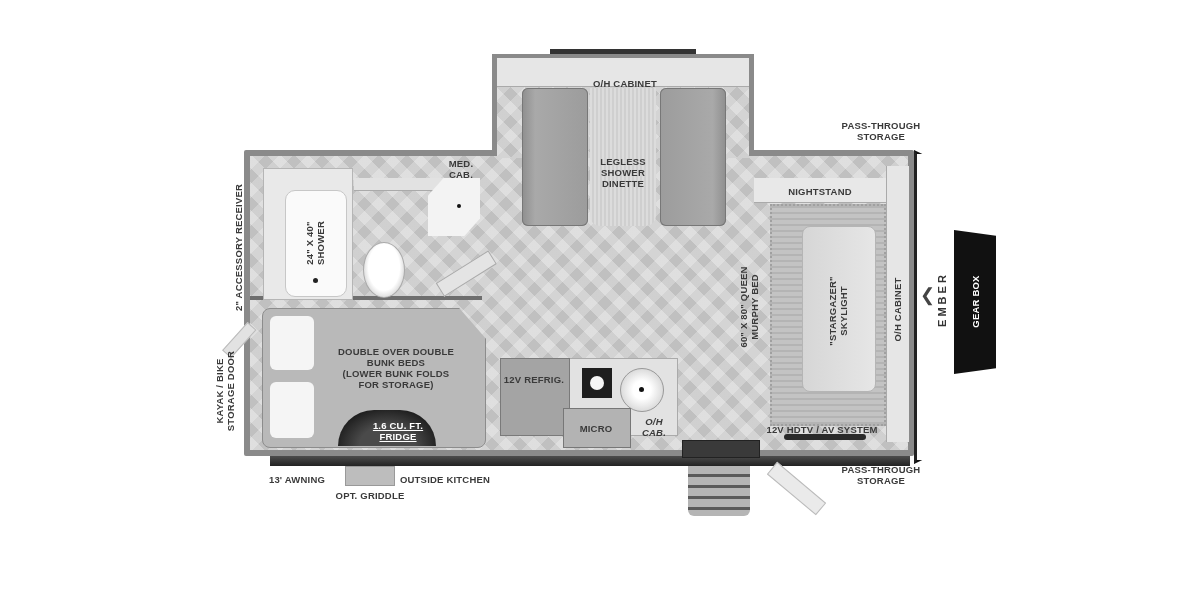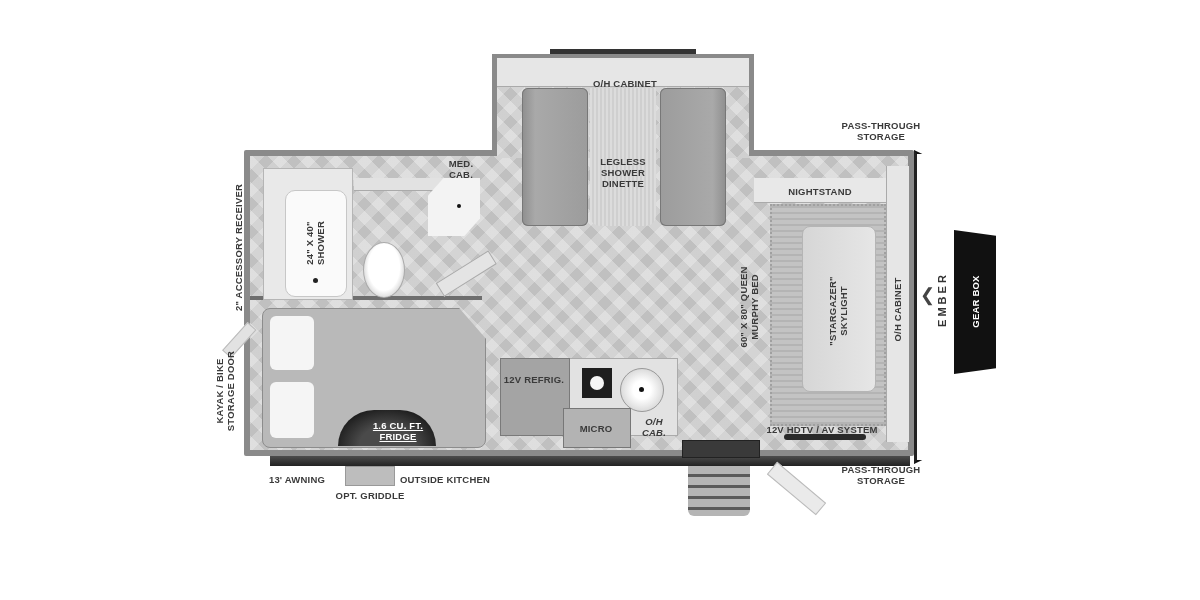--- a/index.html
+++ b/index.html
@@ -52,20 +52,26 @@
     <div>MED.</div>
     <div>CAB.</div>
   </div>
   <div class="abs" style="left:440px;top:282px;width:60px;height:14px;background:#e4e4e4;transform:rotate(-32deg);transform-origin:left center;border:1px solid #aaa;"></div>
 
   <div class="lbl rot" style="left:168px;top:242px;width:140px;">2" ACCESSORY RECEIVER</div>
 
   <div class="abs" style="left:262px;top:308px;width:222px;height:138px;background:#b9b9b9;border:1px solid #8c8c8c;border-radius:8px;clip-path:polygon(0 0,88% 0,100% 22%,100% 100%,0 100%);"></div>
   <div class="abs" style="left:270px;top:316px;width:44px;height:54px;background:#f5f5f5;border-radius:6px;"></div>
   <div class="abs" style="left:270px;top:382px;width:44px;height:56px;background:#f5f5f5;border-radius:6px;"></div>
+  <div class="lbl" style="left:318px;top:346px;width:156px;">
+    <div>DOUBLE OVER DOUBLE</div>
+    <div>BUNK BEDS</div>
+    <div>(LOWER BUNK FOLDS</div>
+    <div>FOR STORAGE)</div>
+  </div>
   <div class="abs" style="left:338px;top:410px;width:98px;height:36px;background:radial-gradient(ellipse at 50% 100%,#4a4a4a 40%,#1f1f1f 75%);border-radius:50px 50px 0 0;"></div>
   <div class="lbl" style="left:360px;top:420px;width:76px;color:#fff;text-decoration:underline;">
     <div>1.6 CU. FT.</div>
     <div>FRIDGE</div>
   </div>
 
   <div class="abs" style="left:214px;top:320px;width:36px;height:10px;background:#e2e2e2;border:1px solid #bbb;transform:rotate(-48deg);transform-origin:right center;"></div>
   <div class="lbl rot" style="left:180px;top:380px;width:90px;">
     <div>KAYAK / BIKE</div>
     <div>STORAGE DOOR</div>

